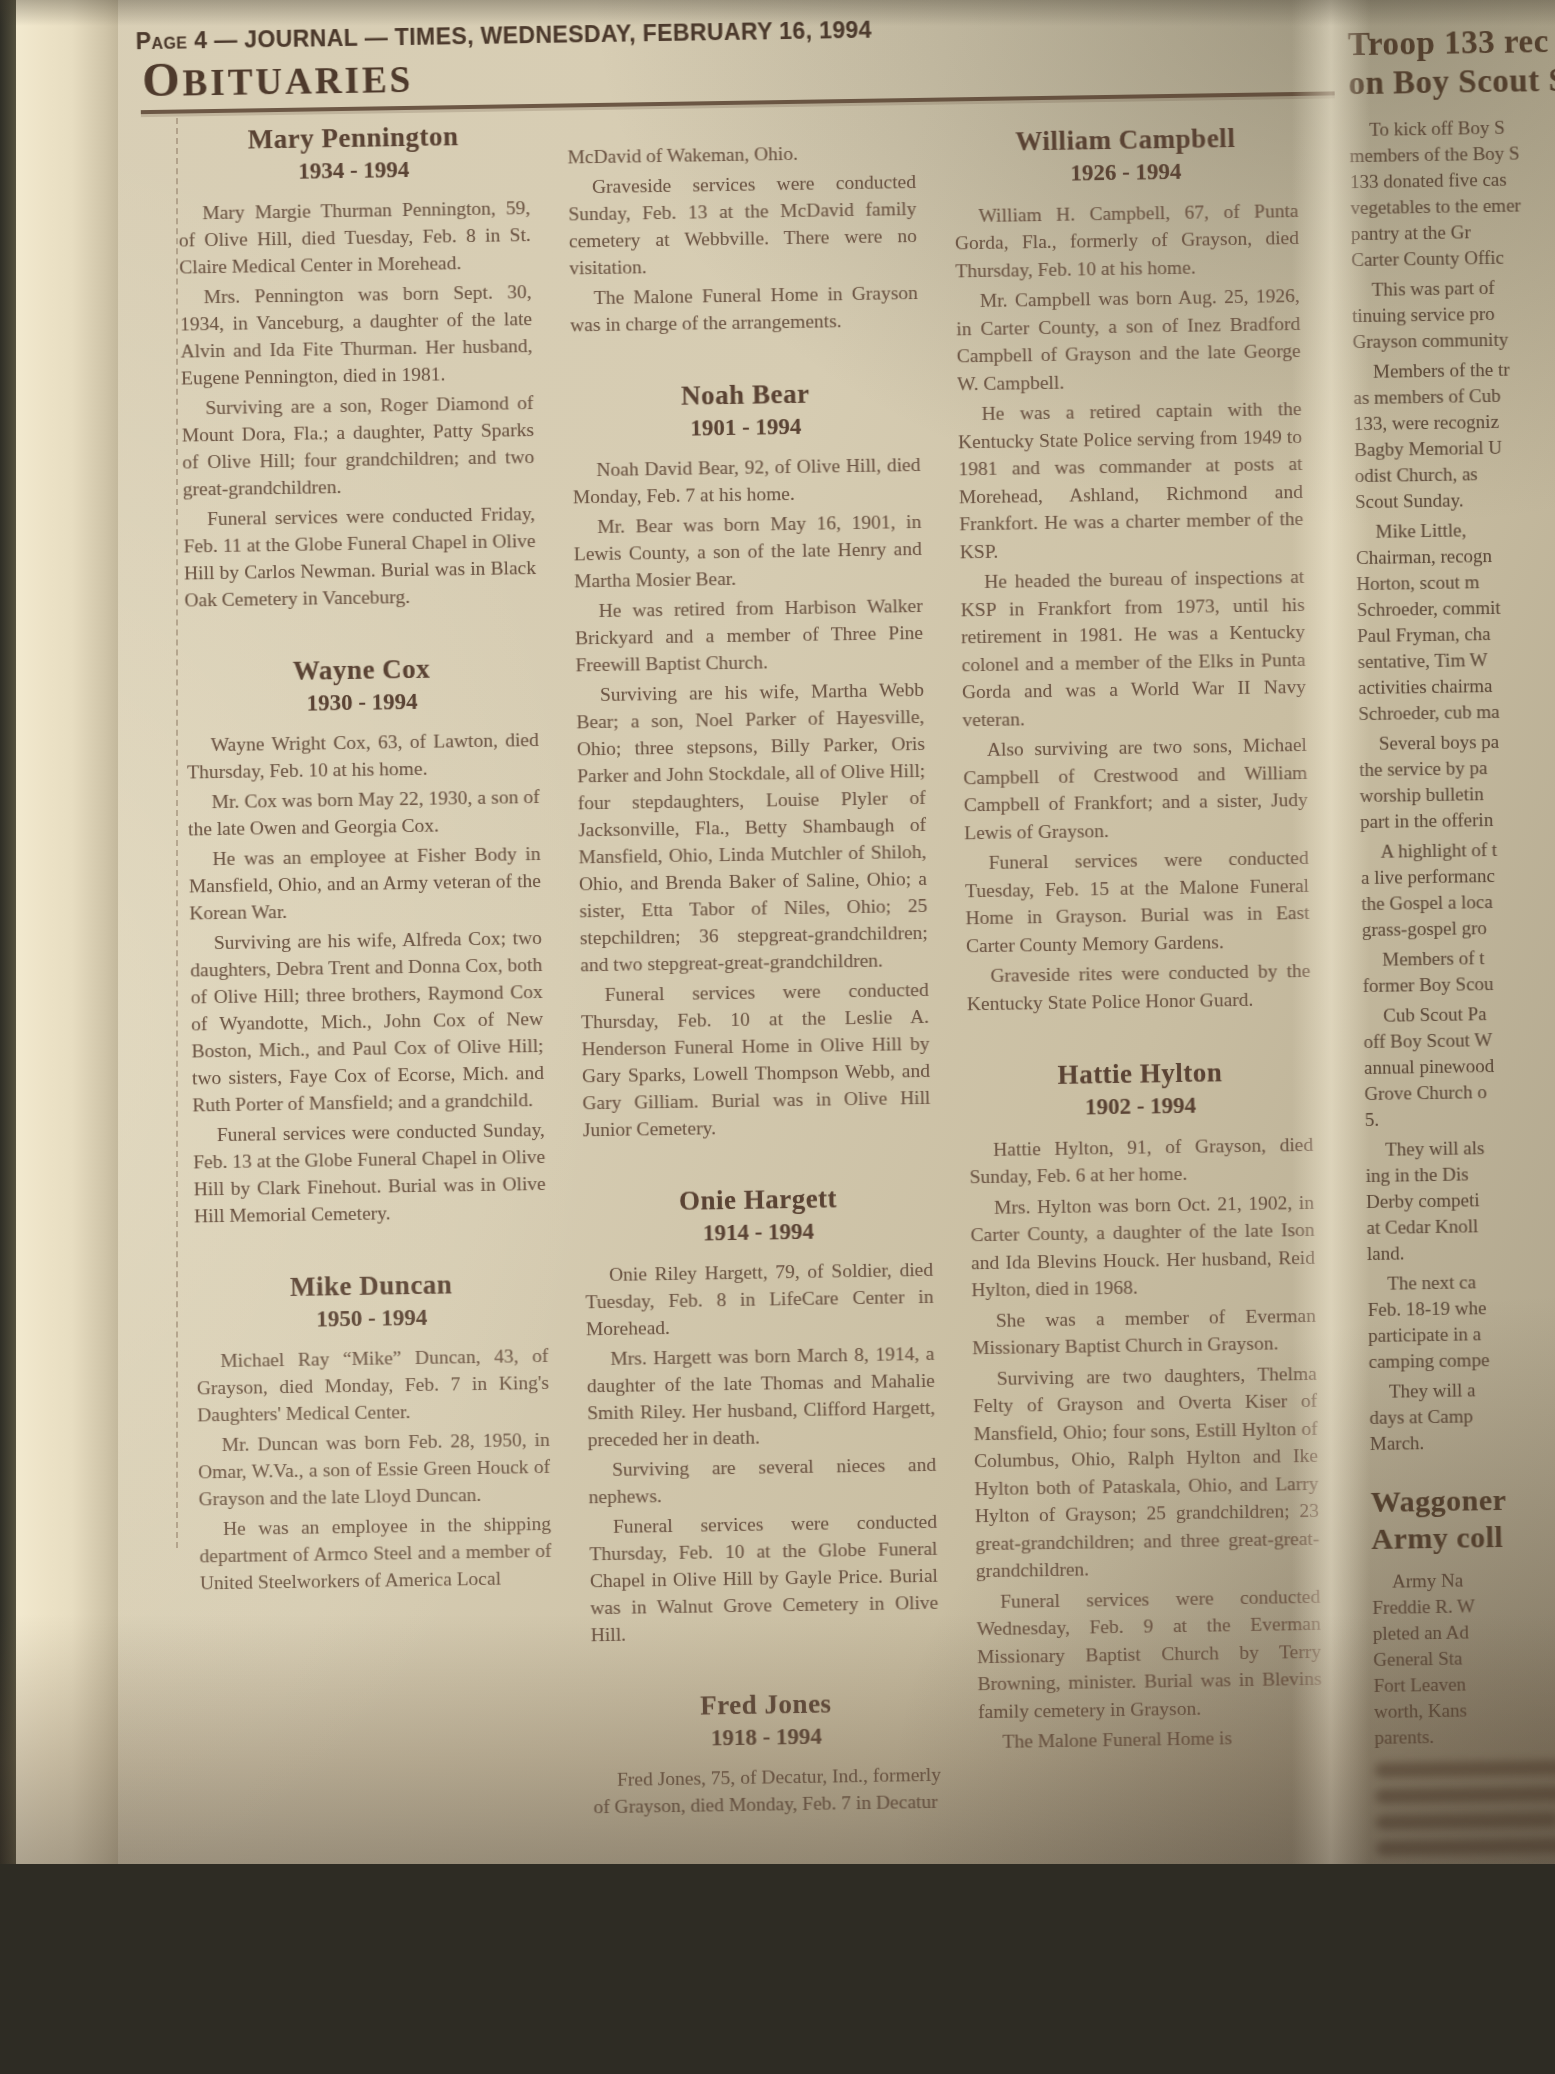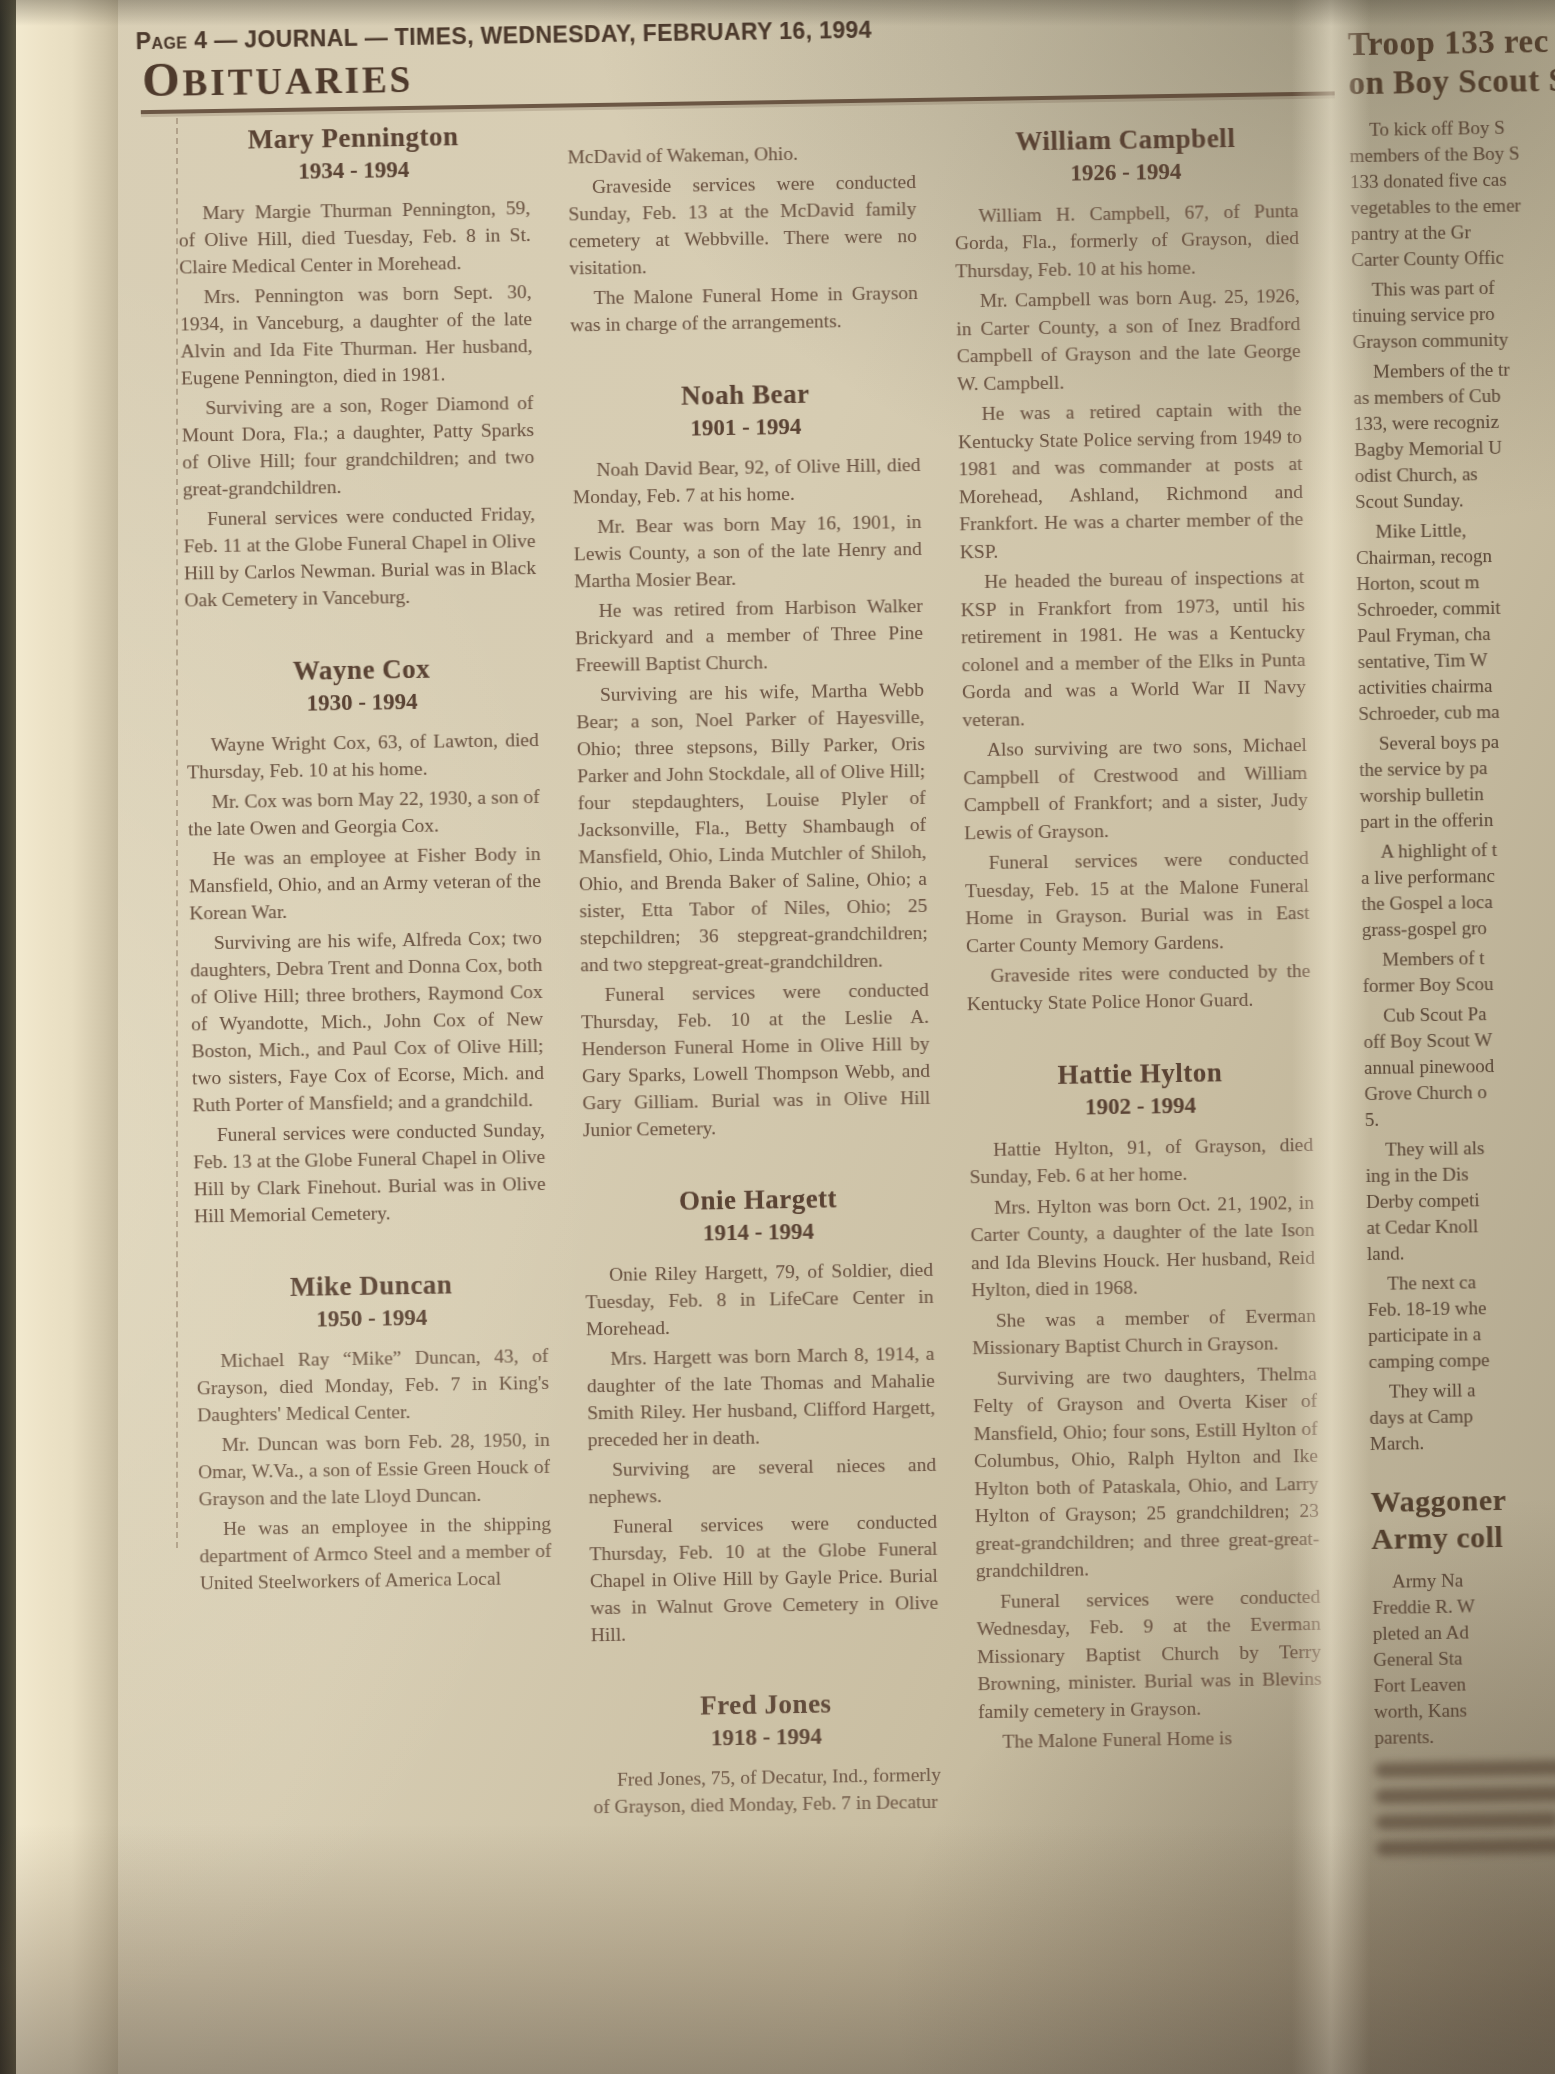--- a/index.html
+++ b/index.html
@@ -1,16 +1,16 @@
 <!DOCTYPE html>
 <html><head>
 <meta charset="utf-8">
 <style>
   html,body{margin:0;padding:0;background:#2e2c24;}
-  .photo{position:relative;width:1555px;height:2074px;overflow:hidden;
+  .photo{position:relative;width:1555px;height:1864px;overflow:hidden;
     background:
       radial-gradient(1250px 850px at 88% 0%, rgba(84,80,64,0.40), transparent 62%),
       radial-gradient(1050px 750px at 102% 96%, rgba(66,54,40,0.45), transparent 66%),
       radial-gradient(950px 1500px at 2% 55%, rgba(255,249,226,0.28), transparent 60%),
       linear-gradient(112deg,#d9cfb6 0%,#d6ccb2 42%,#c9bea2 68%,#aaa088 100%);
     font-family:"Liberation Serif", serif;}
   .edge-dark{position:absolute;left:0;top:0;width:16px;height:100%;
     background:linear-gradient(90deg,#2f2e26,#56523f);}
   .edge-cream{position:absolute;left:16px;top:0;width:102px;height:100%;
     background:linear-gradient(90deg,#f2e9cf 0%,#ecе2c6 30%,#e7ddc1 55%,#cfc4a8 88%,#c3b89c 100%);

